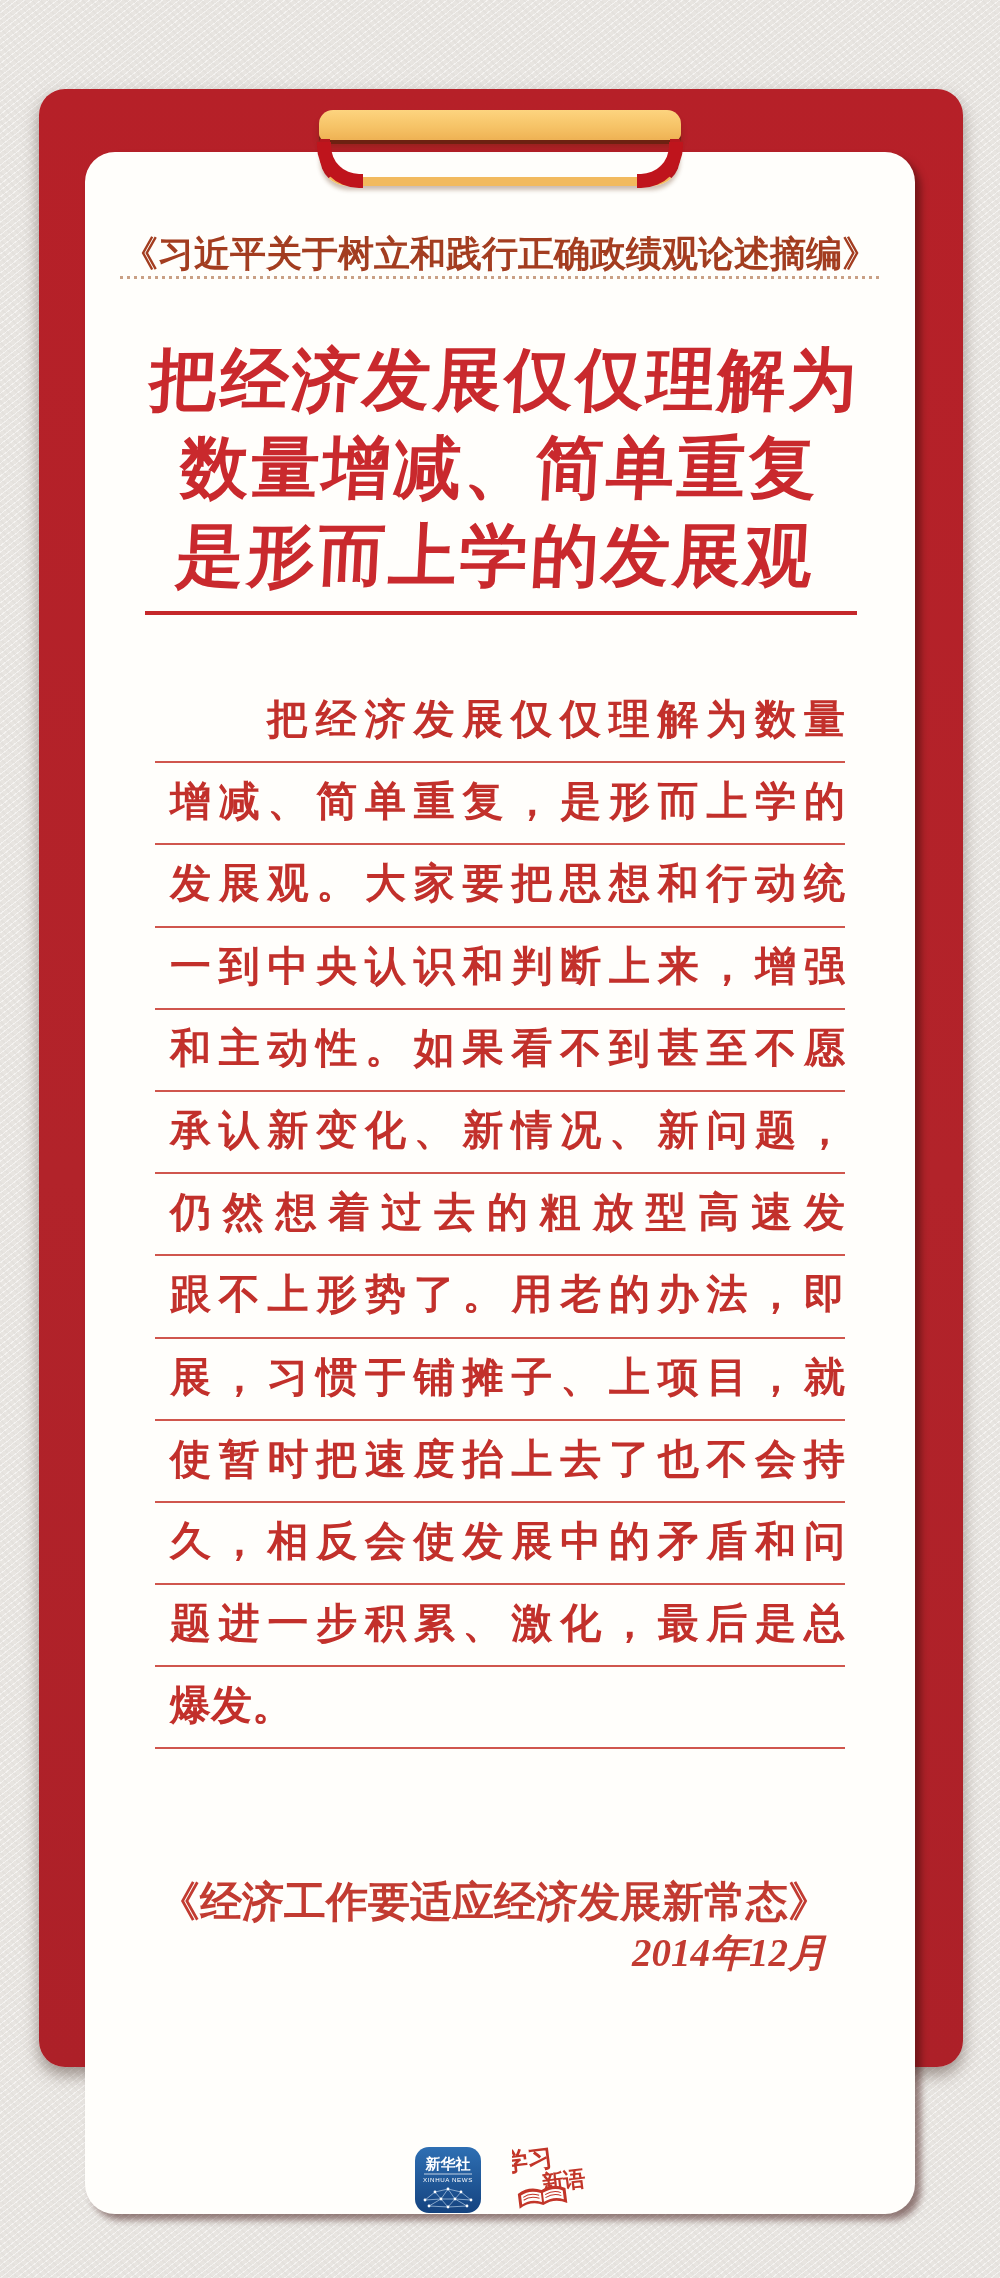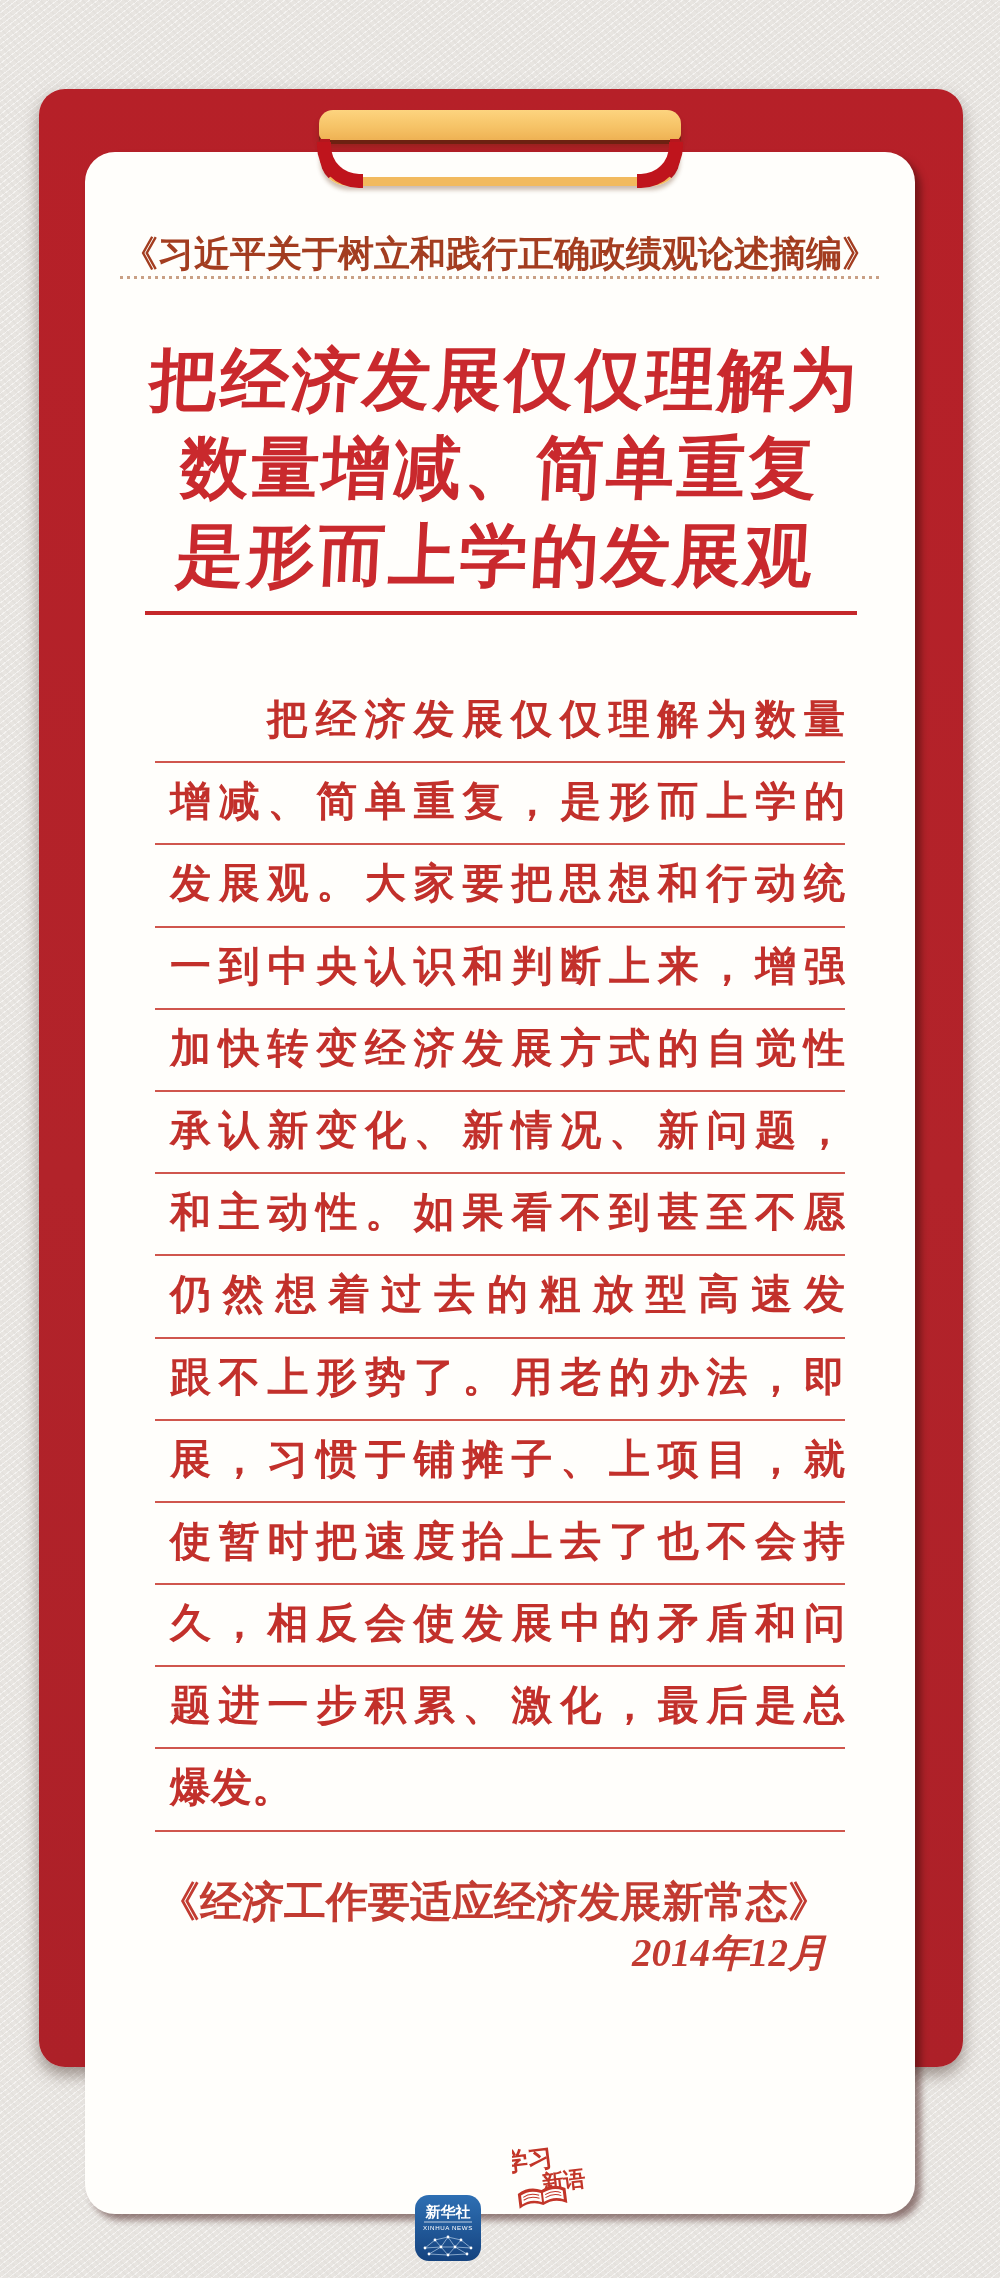--- a/index.html
+++ b/index.html
@@ -76,21 +76,21 @@
     position:absolute;right:85px;top:1722px;
     font-size:42px;color:#c23b31;font-weight:bold;
     font-family:"Liberation Serif",serif;
   }
   .source-date{
     position:absolute;right:88px;top:1774px;
     font-size:39px;color:#c23b31;font-style:italic;font-weight:bold;
     font-family:"Liberation Serif",serif;
   }
   
-  .logo-xinhua{position:absolute;left:415px;top:2147px;width:66px;height:70px;z-index:3;margin-top:48px;}
+  .logo-xinhua{position:absolute;left:415px;top:2147px;width:66px;height:70px;z-index:3;}
   .logo-xuexi{position:absolute;left:512px;top:2142px;width:74px;height:70px;z-index:3;}
 </style>
 </head>
 <body>
 
 <div class="board"></div>
 
 <div class="paper">
   <div class="header">《习近平关于树立和践行正确政绩观论述摘编》</div>
   <div class="dotted"></div>
@@ -101,23 +101,22 @@
     <div>是形而上学的发展观</div>
   </div>
 
   <div class="divider"></div>
 
   <div class="body-block">
     <div class="bodyline first">把经济发展仅仅理解为数量</div>
     <div class="bodyline">增减、简单重复，是形而上学的</div>
     <div class="bodyline">发展观。大家要把思想和行动统</div>
     <div class="bodyline">一到中央认识和判断上来，增强</div>
-    <div class="bodyline">加快转变经济发展方式的自觉性</div>
+    <div class="bodyline">和主动性。如果看不到甚至不愿</div>
     <div class="bodyline">承认新变化、新情况、新问题，</div>
-    <div class="bodyline">和主动性。如果看不到甚至不愿</div>
     <div class="bodyline">仍然想着过去的粗放型高速发</div>
     <div class="bodyline">跟不上形势了。用老的办法，即</div>
     <div class="bodyline">展，习惯于铺摊子、上项目，就</div>
     <div class="bodyline">使暂时把速度抬上去了也不会持</div>
     <div class="bodyline">久，相反会使发展中的矛盾和问</div>
     <div class="bodyline">题进一步积累、激化，最后是总</div>
     <div class="bodyline last">爆发。</div>
   </div>
 
   <div class="source-work">《经济工作要适应经济发展新常态》</div>

